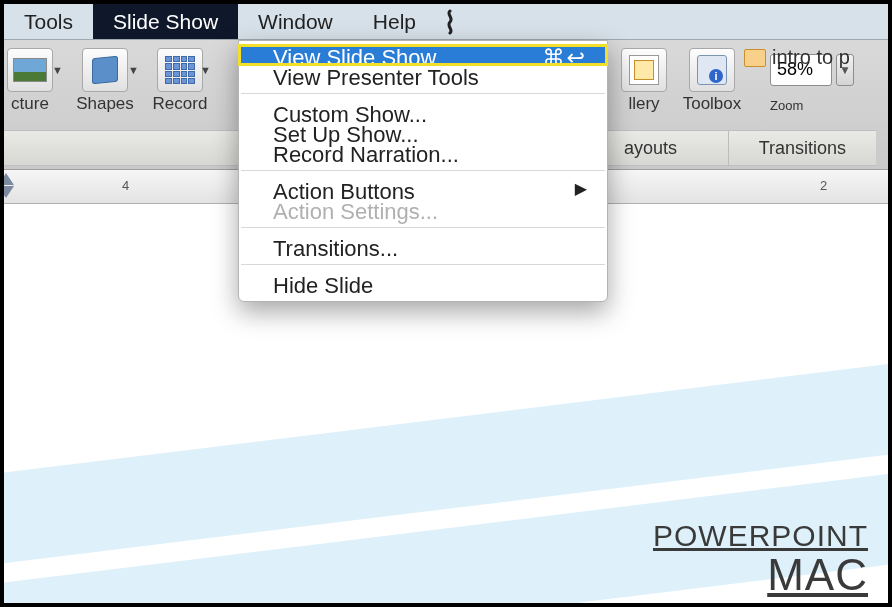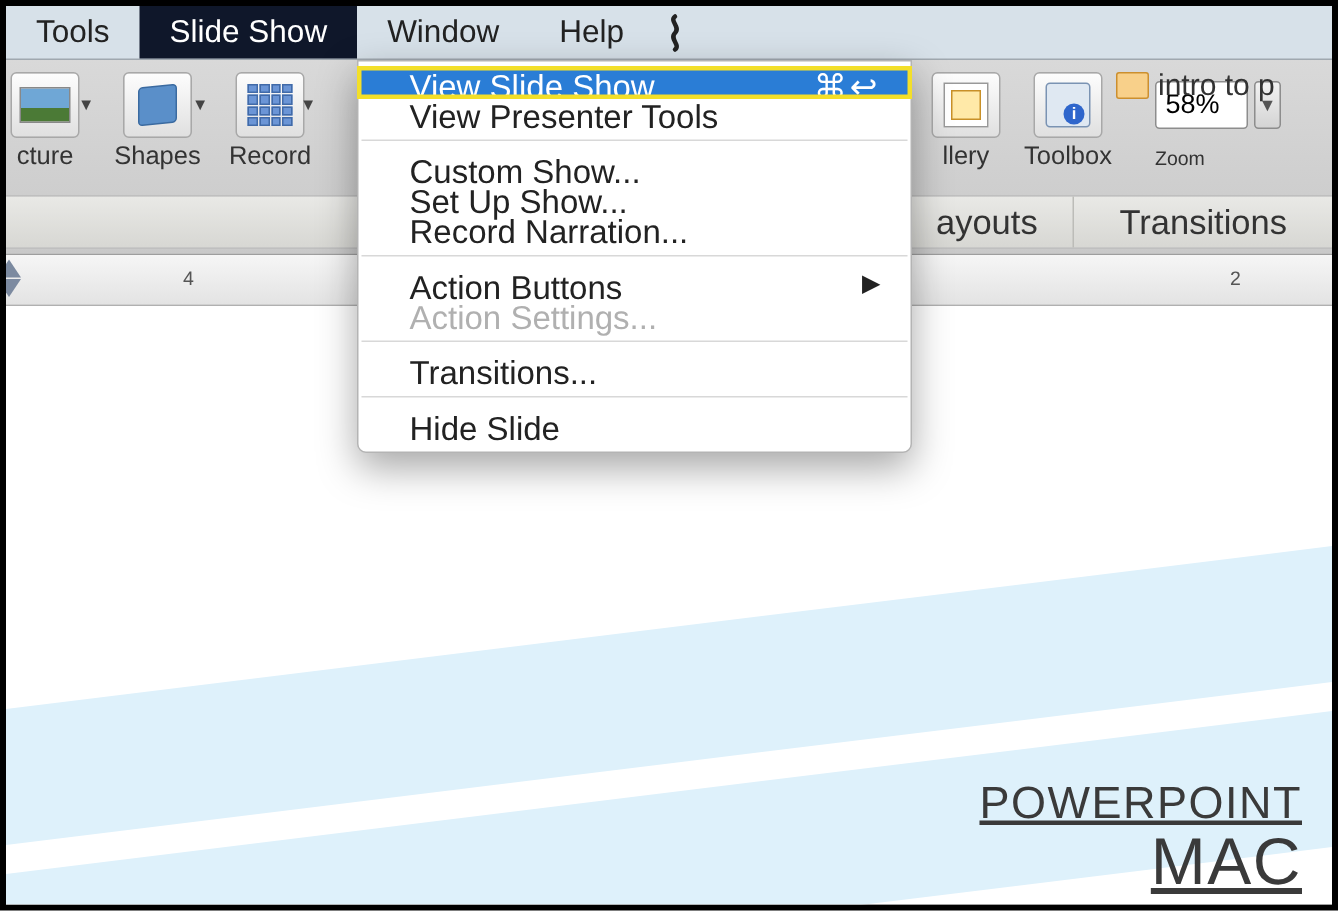--- a/index.html
+++ b/index.html
@@ -19,23 +19,23 @@
     width: 28px; display: flex; align-items: center; justify-content: center;
     font-size: 26px; color: #222;
   }
 
   
   .toolbar {
     height: 130px; background: linear-gradient(#d9d9d9,#c9c9c9);
     border-bottom: 1px solid #9e9e9e; position: relative;
   }
   .tb-row1 { position: absolute; top: 6px; left: 0; right: 0; height: 78px; }
-  .tb-row2 { position: absolute; top: 90px; left: 0; right: 0; height: 36px;
+  .tb-row2 { position: absolute; top: 90px; left: 0; right: 12px; height: 36px;
              background: linear-gradient(#e9e9e6,#d7d7d3); border-top: 1px solid #bfbfbf;
-             border-bottom: 1px solid #bfbfbf; font-size: 23px; color: #333; }
+             border-bottom: 1px solid #bfbfbf; font-size: 18px; color: #333; }
 
   .tb-btn { position: absolute; top: 0; text-align: center; font-size: 17px; color: #333; }
   .tb-icon-box { width: 46px; height: 44px; margin: 2px auto 2px; border: 1px solid #a8a8a8;
                  border-radius: 4px; background: linear-gradient(#fdfdfd,#e0e0e0);
                  display:flex; align-items:center; justify-content:center; }
   .tb-drop { position:absolute; top:18px; font-size:11px; color:#444; }
 
   
   .swatch-pic { width:34px; height:24px; background:linear-gradient(#6fa7d6 60%, #4b7a36 60%); border:1px solid #888; }
   .swatch-shape { width:26px; height:26px; background:#5a8fc9; border:1px solid #3a6aa0; transform: skewY(-6deg); border-radius:3px; }

